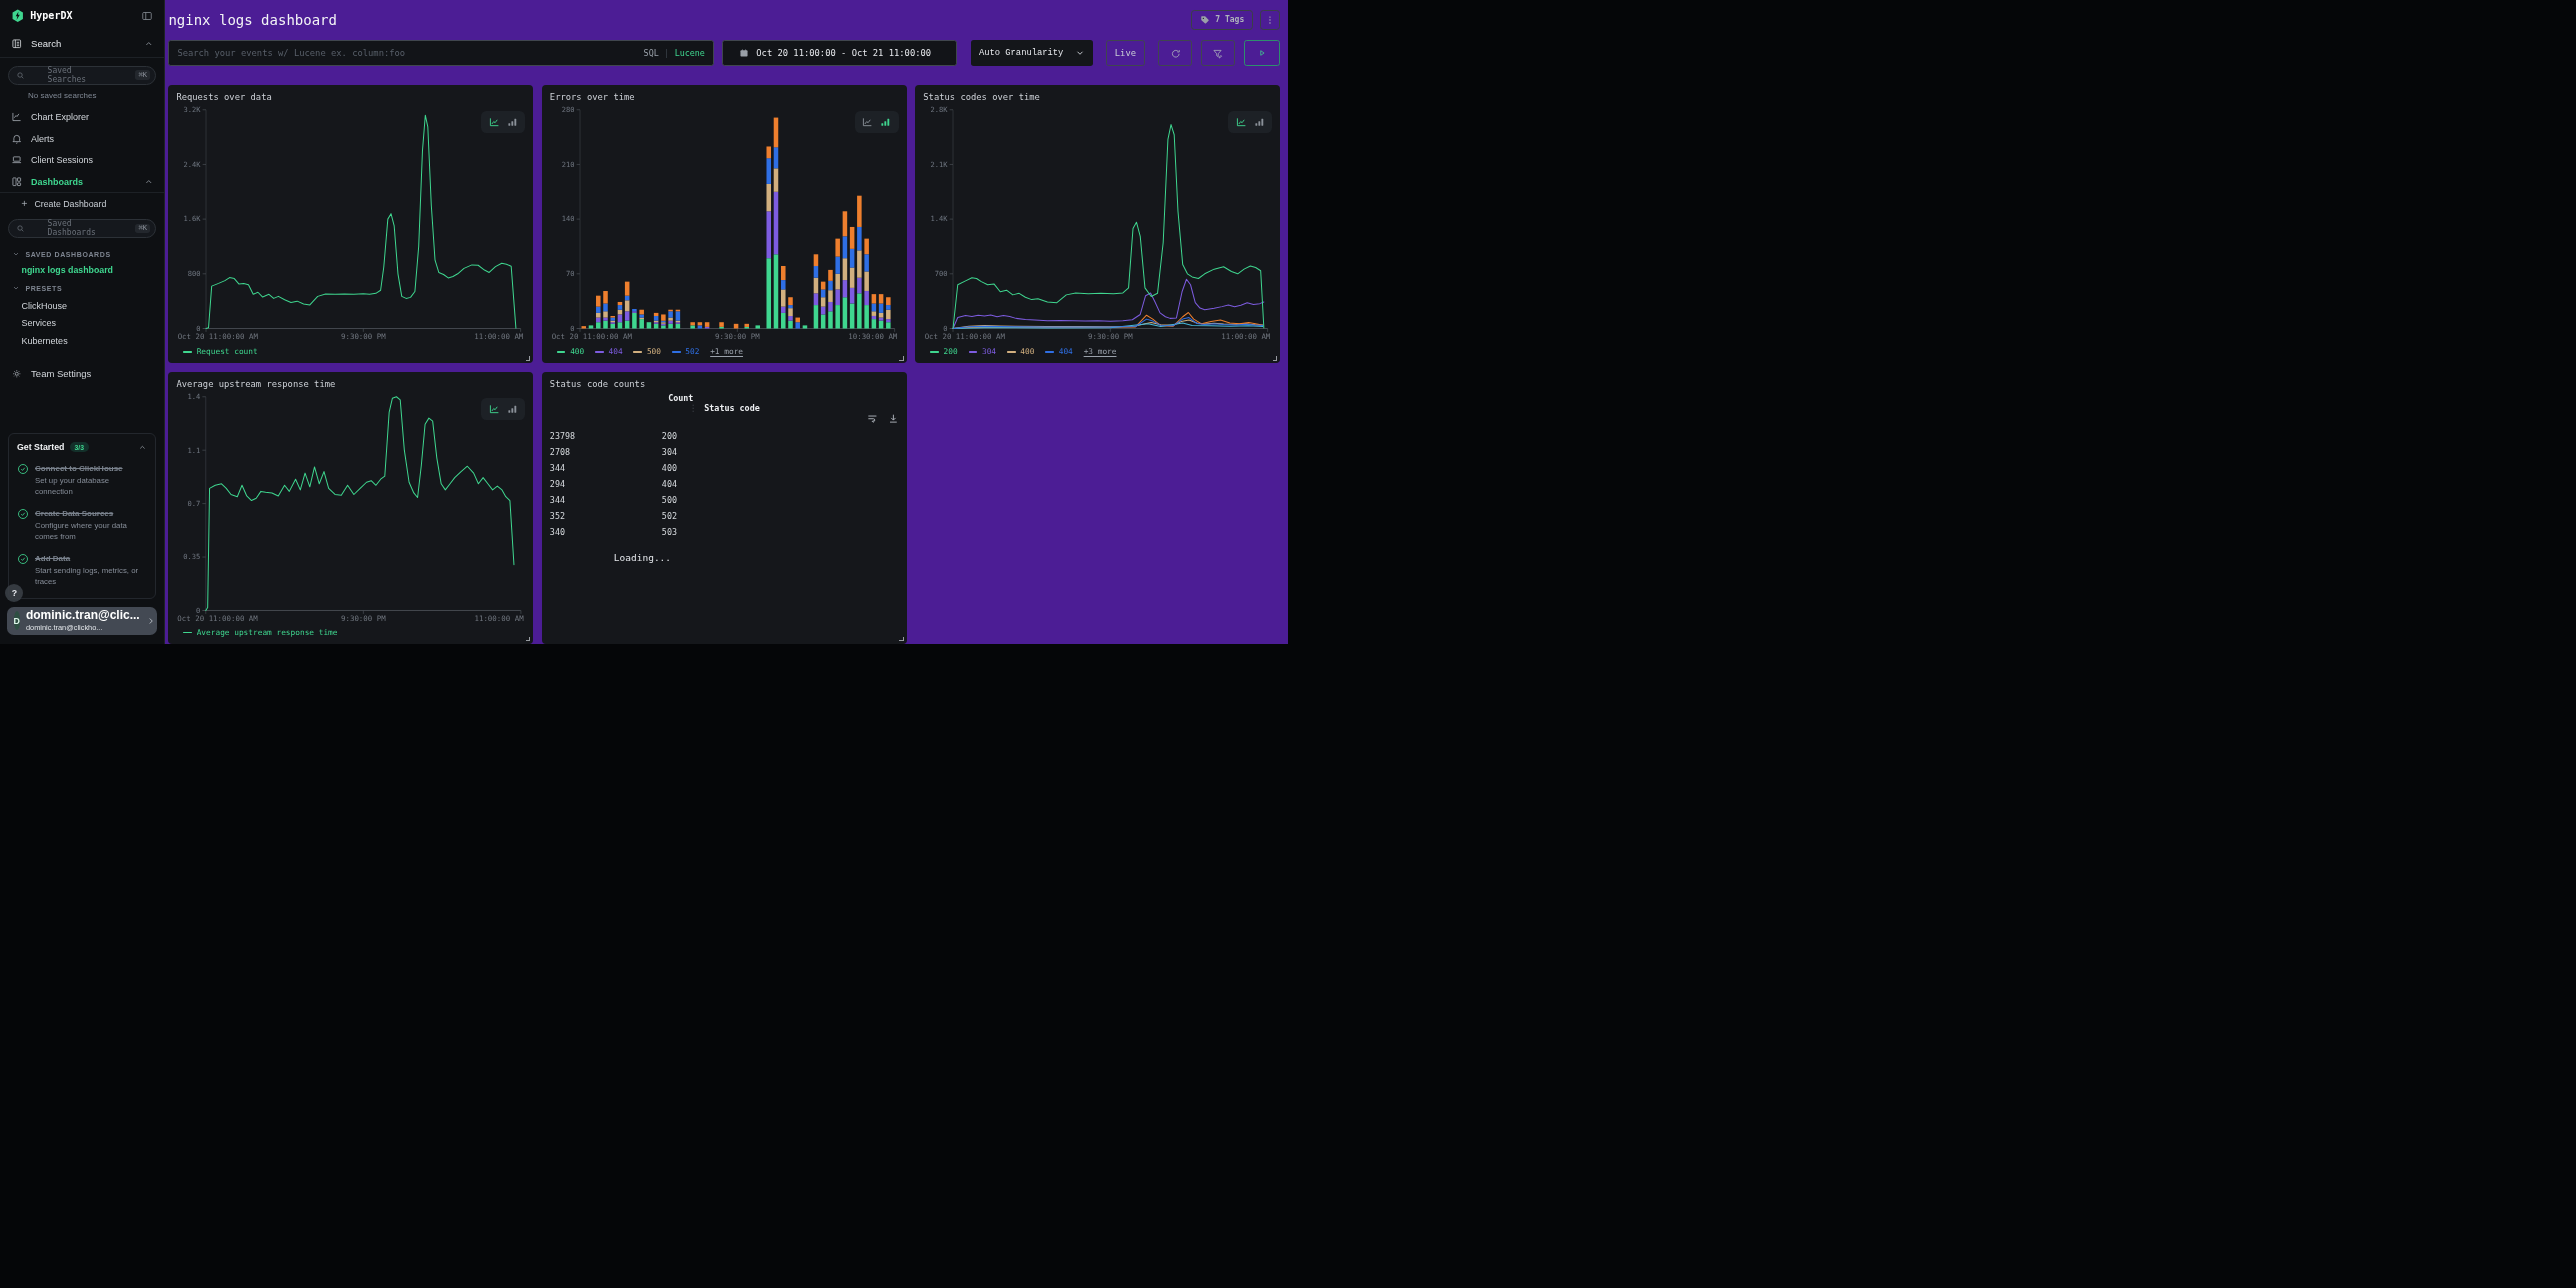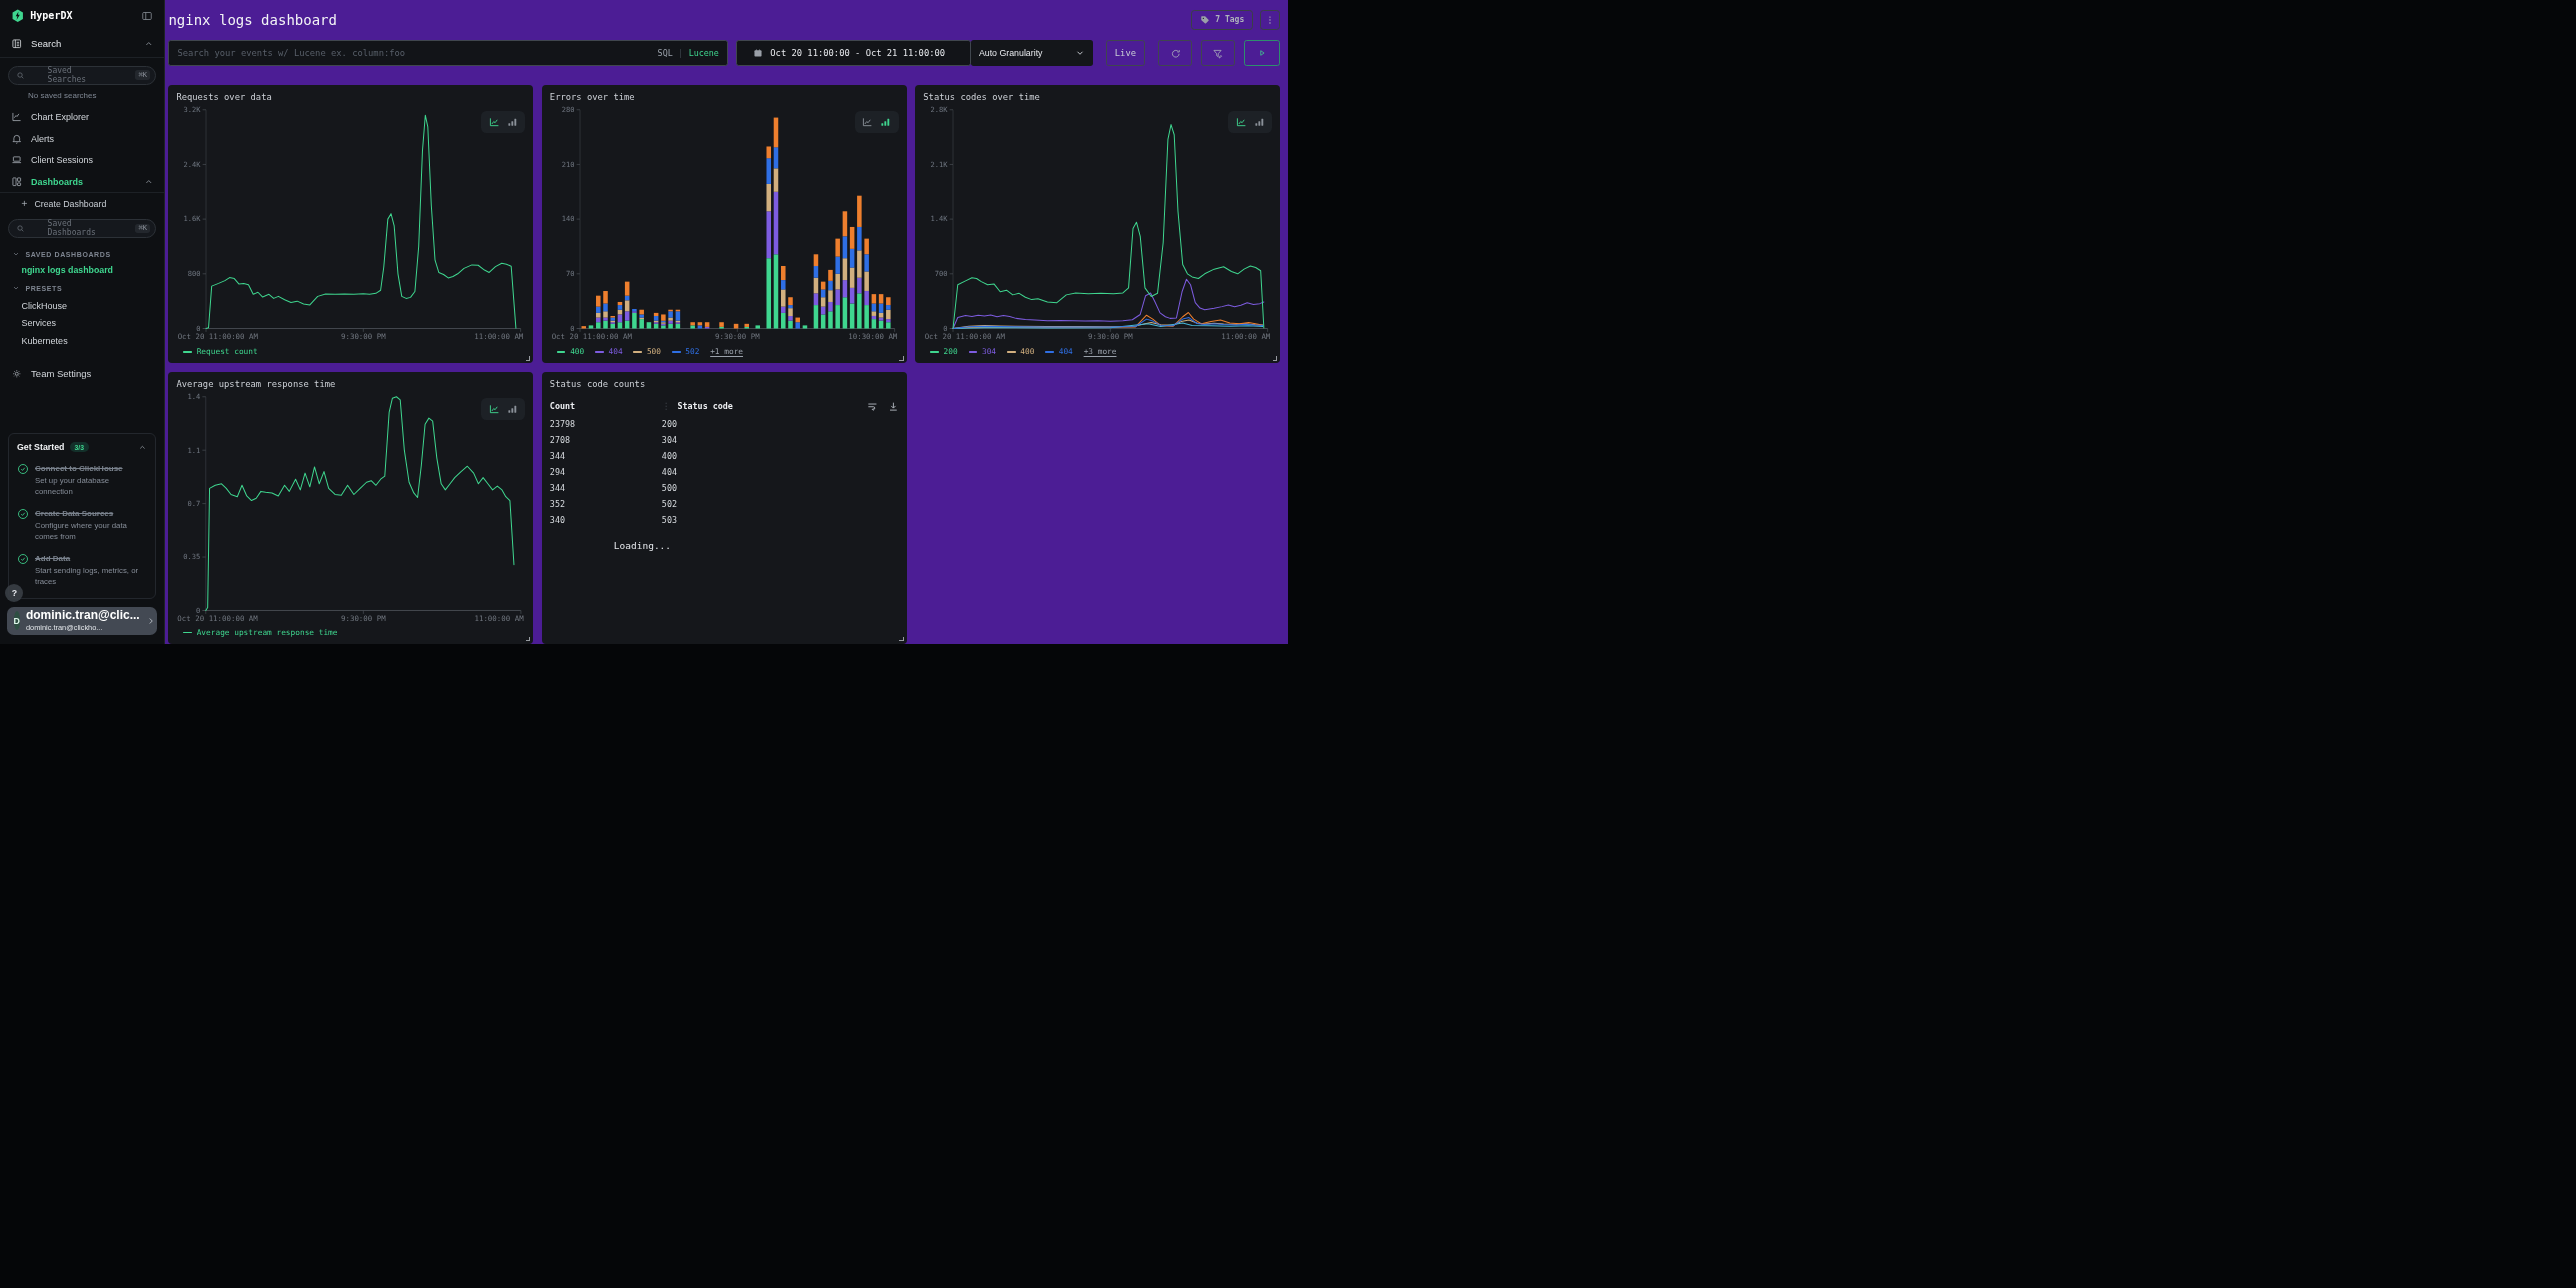--- a/index.html
+++ b/index.html
@@ -59,21 +59,21 @@
   .tags-btn { height:20px; border:0.7px solid #3a4046; border-radius:3.4px; color:#aeb4bb; display:flex; align-items:center; gap:5.4px; padding:0 8px; font-family:"DejaVu Sans Mono", monospace; font-weight:700; font-size:8px; }
   .kebab-btn { width:20px; height:20px; border:0.7px solid #3a4046; border-radius:3.4px; color:#aeb4bb; display:flex; align-items:center; justify-content:center; }
   .controls { display:flex; align-items:center; margin-top:10.8px; }
   .box { height:26px; border:0.7px solid #40464e; border-radius:2.7px; background:#121418; }
   .search-box { flex:1; display:flex; align-items:center; gap:6.8px; padding:0 8px; }
   .search-ph { flex:1; font-family:"DejaVu Sans Mono", monospace; font-size:8.8px; color:#585f69; }
   .lang { font-family:"DejaVu Sans Mono", monospace; font-size:8.4px; color:#9aa1aa; }
   .lang.lucene { color:#3fd68f; }
   .lang-sep { color:#3c424a; font-size:8.8px; }
   .date-btn { width:235px; margin-left:8px; display:flex; align-items:center; gap:7.4px; padding:0 16px; font-family:"DejaVu Sans Mono", monospace; font-size:8.8px; color:#e8eaee; }
-  .gran-btn { width:122px; height:26px; background:#14161a; border-radius:2.7px; display:flex; align-items:center; padding:0 8px; font-family:Liberation Sans, sans-serif; font-size:8.8px; color:#e8eaee; }
+  .gran-btn { width:122px; height:26px; margin-left:14px; background:#14161a; border-radius:2.7px; display:flex; align-items:center; padding:0 8px; font-family:Liberation Mono, monospace; font-size:8.8px; color:#e8eaee; }
   .gran-btn .chev { margin-left:auto; color:#cfd3d9; display:flex; }
   .live-btn { width:39px; margin-left:13px; display:flex; align-items:center; justify-content:center; font-family:"DejaVu Sans Mono", monospace; font-size:8.8px; color:#c9ced5; background:transparent; }
   .icon-btn { width:34px; margin-left:13.5px; display:flex; align-items:center; justify-content:center; color:#aeb4bb; background:transparent; }
   .icon-btn.filter { margin-left:8.8px; }
   .play-btn { width:36px; margin-left:8.8px; height:26px; border:0.7px solid #2e8f6d; border-radius:2.7px; display:flex; align-items:center; justify-content:center; color:#3fd68f; background:transparent; }
 
   .grid { display:grid; grid-template-columns:repeat(3,1fr); grid-template-rows:278px 272px; gap:8.8px; margin-top:19px; }
   .panel { position:relative; background:#15171b; border-radius:4px; padding:6.8px 8px 2.7px; display:flex; flex-direction:column; overflow:hidden; }
   .p-title { font-family:"DejaVu Sans Mono", monospace; font-size:8.8px; color:#ced2d8; }
   .toggle { position:absolute; top:26px; right:8px; background:#1d2126; border-radius:5.4px; padding:6px 7.4px; display:flex; gap:7.4px; align-items:center; z-index:2; }
@@ -81,21 +81,21 @@
   .t-ic.on { color:#3fd68f; }
   .chart-body { flex:1; position:relative; margin-top:1.4px; }
   .chart-body svg { position:absolute; inset:0; }
   .p-legend { height:17.6px; display:flex; align-items:center; gap:10.8px; padding-left:6.8px; font-family:"DejaVu Sans Mono", monospace; font-size:7.8px; }
   .lg { display:flex; align-items:center; gap:4.7px; }
   .lg i { width:8.8px; height:1.4px; border-radius:0.7px; display:inline-block; }
   .lg b { font-weight:500; }
   .lg-more { color:#9aa1ab; text-decoration:underline; text-underline-offset:2px; }
   .rsz { position:absolute; right:2.7px; bottom:2.7px; width:4.7px; height:4.7px; border-right:1.4px solid #c3c8cf; border-bottom:1.4px solid #c3c8cf; opacity:.75; }
 
-  .tbl-head { display:flex; align-items:center; margin-top:12px; font-family:"DejaVu Sans Mono", monospace; font-weight:700; font-size:8.4px; color:#eceef1; }
+  .tbl-head { display:flex; align-items:center; margin-top:4px; font-family:"DejaVu Sans Mono", monospace; font-weight:700; font-size:8.4px; color:#eceef1;flex-direction:column; }
   .th-count { width:112px; }
   .th-status { display:flex; align-items:center; }
   .dots { color:#4a5058; margin-right:6.8px; font-size:8.8px; font-weight:400; }
   .tbl-icons { margin-left:auto; display:flex; gap:9.5px; color:#aeb4bb; align-items:center; }
   .tbl-rows { margin-top:4.7px; font-family:"DejaVu Sans Mono", monospace; font-size:8.4px; color:#d6dade; }
   .trow { display:flex; align-items:center; height:16px; }
   .trow .c1 { width:112px; }
   .loading { margin:12px 0 0 64px; font-family:"DejaVu Sans Mono", monospace; font-size:9.5px; color:#e3e6ea; }
 </style>
 </head>

